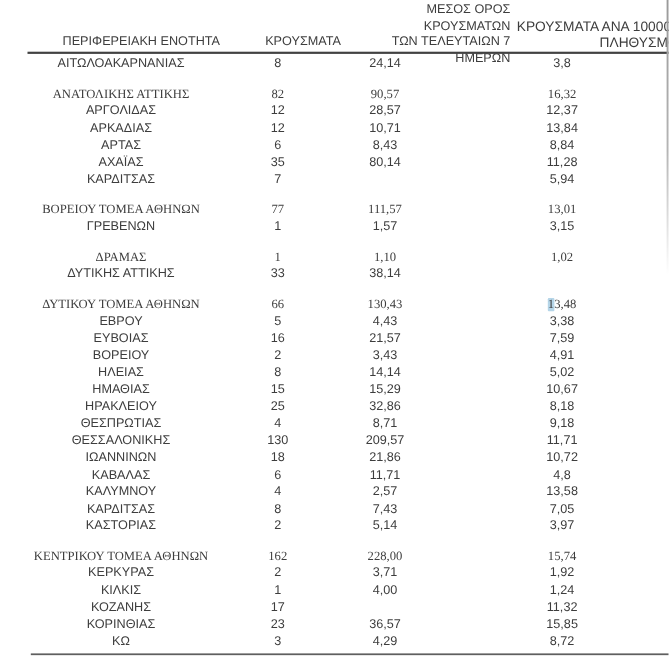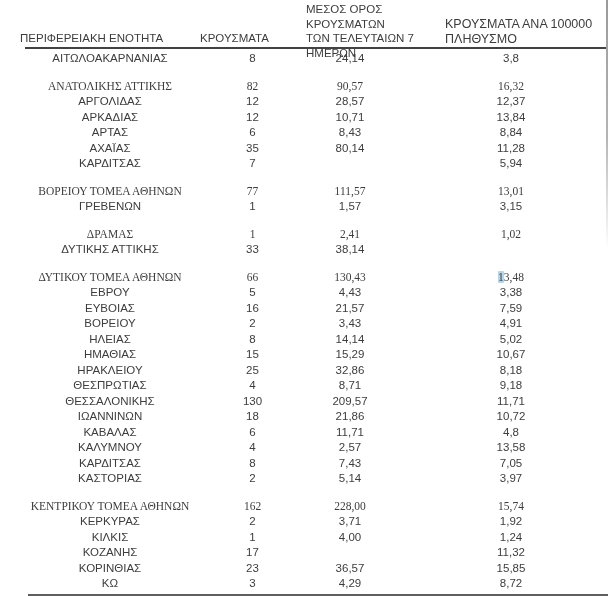--- a/index.html
+++ b/index.html
@@ -7,21 +7,21 @@
     position: relative;
     width: 608px;
     height: 596px;
     background: #ffffff;
     overflow: hidden;
     font-family: "Liberation Sans", sans-serif;
     color: #3d3d3d;
   }
   
   .header { position: absolute; top: 0; left: 0; right: 0; height: 49px; }
-  .hcell { position: absolute; text-align: left; font-size: 11.5px; line-height: 14.6px; }
+  .hcell { position: absolute; text-align: right; font-size: 11.5px; line-height: 14.6px; }
   .h-region  { left: 20px;  width: 180px; top: 31px; }
   .h-cases   { left: 200px; width: 110px; top: 31px; }
   .h-avg7    { left: 306px; width: 158px; top: 2px; }
   .h-per100k { left: 445px; width: 172px; top: 17px; font-size: 12.5px; }
   .rule {
     position: absolute; top: 47px; left: 25px; right: 0; height: 2px;
     background: #424242;
   }
   
   .tbody { position: absolute; top: 51px; left: 0; right: 0; }
@@ -117,21 +117,21 @@
   </div>
       <div class="row">
     <div class="cell c-region">ΓΡΕΒΕΝΩΝ</div>
     <div class="cell c-cases">1</div>
     <div class="cell c-avg7">1,57</div>
     <div class="cell c-per100k">3,15</div>
   </div>
       <div class="row gap">
     <div class="cell c-region">ΔΡΑΜΑΣ</div>
     <div class="cell c-cases">1</div>
-    <div class="cell c-avg7">2,41</div>
+    <div class="cell c-avg7">1,10</div>
     <div class="cell c-per100k">1,02</div>
   </div>
       <div class="row">
     <div class="cell c-region">ΔΥΤΙΚΗΣ ΑΤΤΙΚΗΣ</div>
     <div class="cell c-cases">33</div>
     <div class="cell c-avg7">38,14</div>
   </div>
       <div class="row gap">
     <div class="cell c-region">ΔΥΤΙΚΟΥ ΤΟΜΕΑ ΑΘΗΝΩΝ</div>
     <div class="cell c-cases">66</div>

